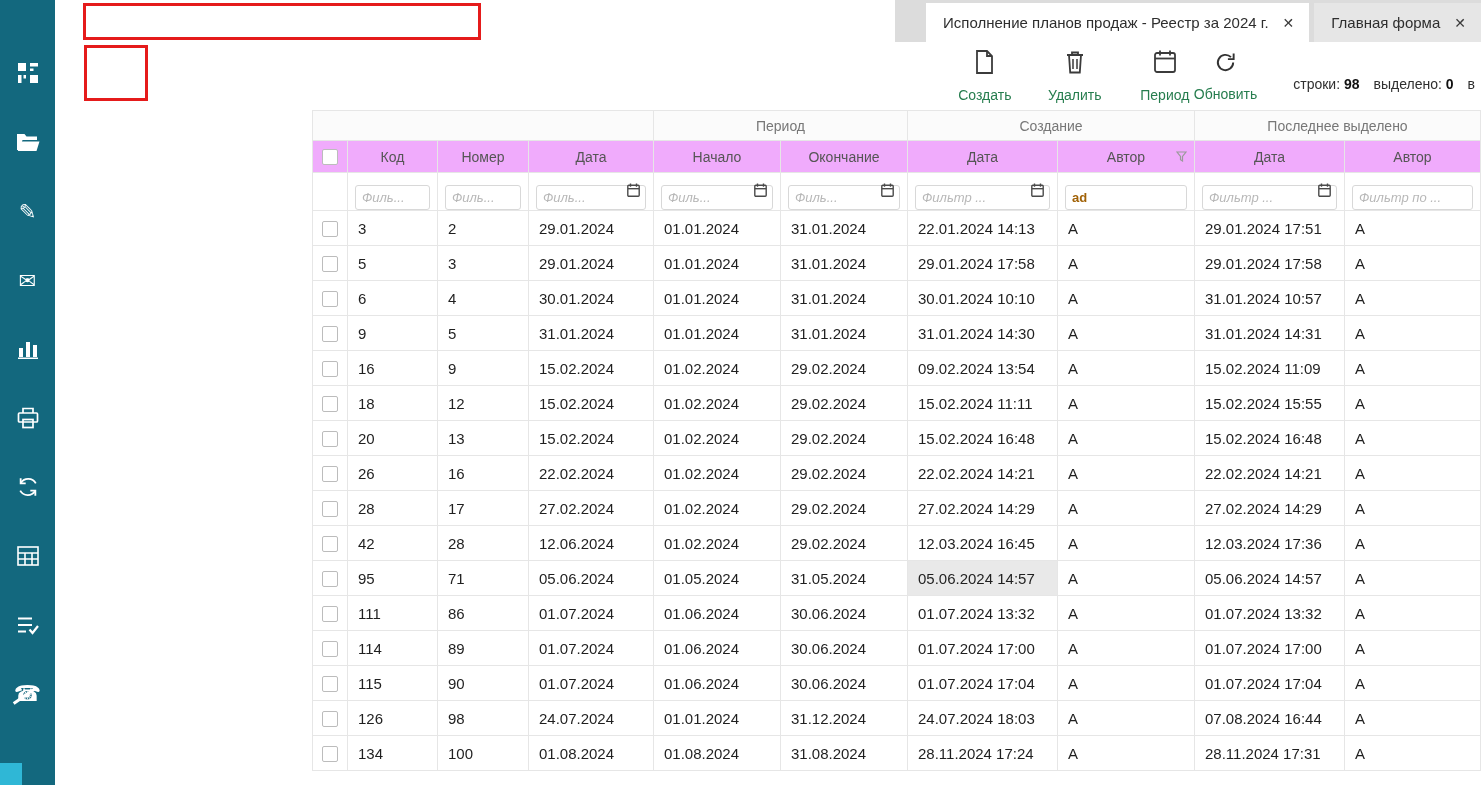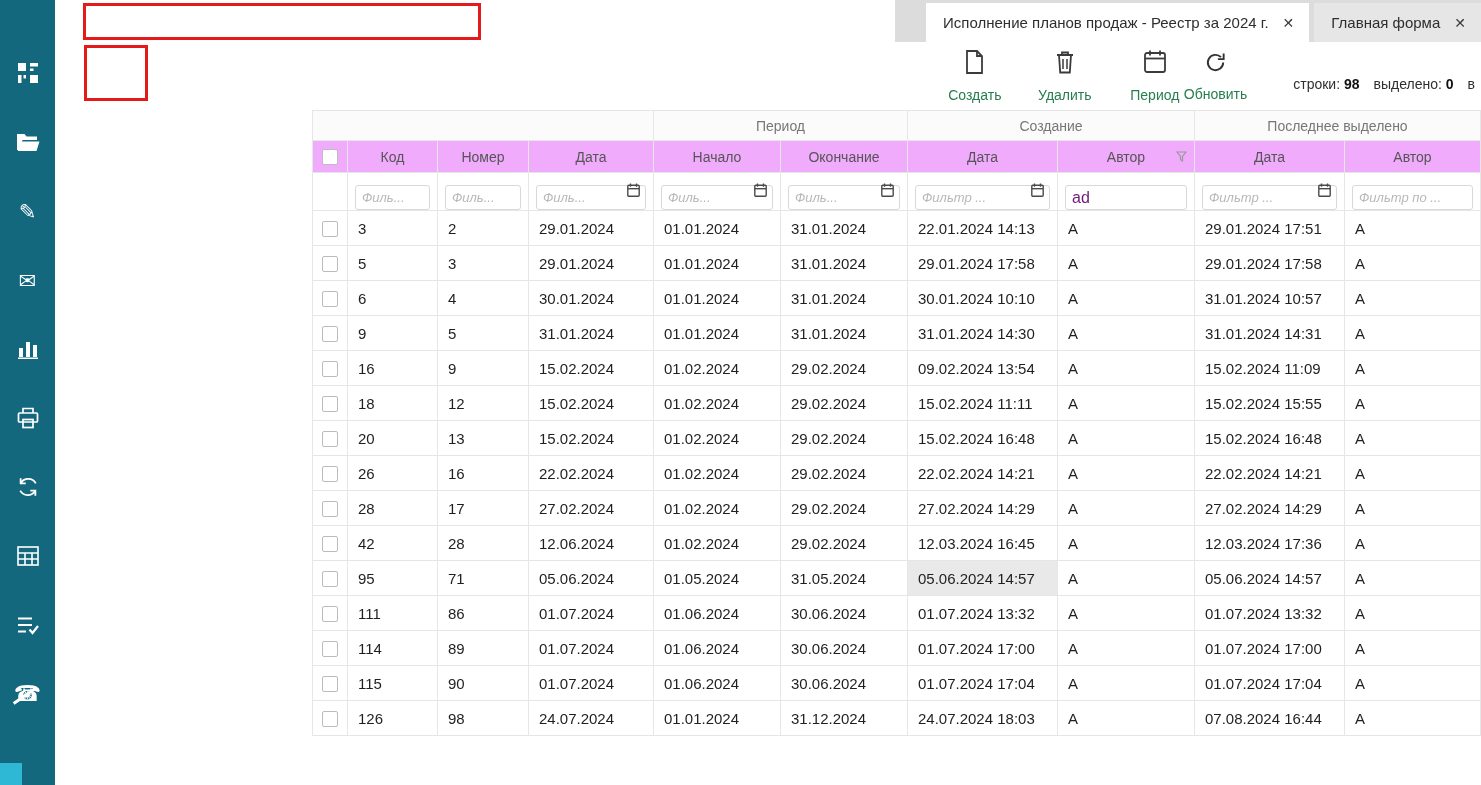--- a/index.html
+++ b/index.html
@@ -32,41 +32,41 @@
 
   
   .toolbar { height:68px; background:#fff; display:flex; align-items:center;
              padding:0 6px 0 33px; flex:none; }
   .tb-group { display:flex; gap:32px; }
   .tb-btn { display:flex; flex-direction:column; align-items:center; gap:12px;
             min-width:58px; cursor:pointer; }
   .tb-btn svg { display:block; }
   .tb-label { font-size:14px; color:#267d4e; }
   .toolbar-right { margin-left:auto; display:flex; align-items:center; }
-  .refresh-btn { margin-right:46px; }
+  .refresh-btn { margin-right:36px; }
   .status { display:flex; align-items:center; gap:14px; font-size:14px; color:#2f2f2f; white-space:nowrap;margin-top:16px; }
   .status b { color:#111; font-weight:bold; }
 
   
   .grid-wrap { margin-left:10px; }
   table { border-collapse:collapse; table-layout:fixed; width:1168px; background:#fff; }
   th, td { border:1px solid #e6e6e6; overflow:hidden; white-space:nowrap; }
   .group-row th { height:30px; font-weight:normal; font-size:14px; color:#777; background:#fbfbfb; text-align:center; }
   .head-row th { height:32px; font-weight:normal; font-size:14px; color:#555; background:#f0abfc;
                  text-align:center; position:relative; }
   .filter-row td { height:36px; padding:0 7px; background:#fff; }
   .cb-head { text-align:center; }
   .checkbox { display:inline-block; width:16px; height:16px; border:1.5px solid #bcbcbc;
               border-radius:2px; background:#fff; vertical-align:middle; cursor:pointer; }
   .filter-box { position:relative; }
   .filter-box input { width:100%; height:25px; border:1px solid #d8d8d8; border-radius:3px;
-                      padding:0 6px; font-size:13px; color:#701a75; font-family:inherit; outline:none;margin-top:12px; }
+                      padding:0 6px; font-size:13px; color:#a16207; font-family:inherit; outline:none;margin-top:12px; }
   .filter-box input::placeholder { color:#b8b8b8; font-style:italic; }
   .filter-box.with-cal input { padding-right:24px; }
-  .author-filter input { font-size:16px; }
+  .author-filter input { font-size:13px;font-weight:bold; }
   .cal-ic { position:absolute; right:6px; top:50%; transform:translateY(-50%); display:block; }
   .funnel-ic { position:absolute; right:7px; top:50%; transform:translateY(-50%); }
   tbody td { height:35px; font-size:15px; color:#1f1f1f; padding-left:10px; text-align:left; }
   tbody td.cb-cell { padding:0; text-align:center; }
   td.selected-cell { background:#e9e9e9; }
 
   
   .annotation { position:absolute; border:3px solid #e51b1b; z-index:30; pointer-events:none; }
   .ann-tab { left:83px; top:3px; width:398px; height:37px; }
   .ann-create { left:84px; top:45px; width:64px; height:56px; }
@@ -468,20 +468,32 @@
               <td>126</td>
               <td>98</td>
               <td>24.07.2024</td>
               <td>01.01.2024</td>
               <td>31.12.2024</td>
               <td>24.07.2024 18:03</td>
               <td>A</td>
               <td>07.08.2024 16:44</td>
               <td>A</td>
             </tr>
+            <tr>
+              <td class="cb-cell"><span class="checkbox"></span></td>
+              <td>134</td>
+              <td>100</td>
+              <td>01.08.2024</td>
+              <td>01.08.2024</td>
+              <td>31.08.2024</td>
+              <td>28.11.2024 17:24</td>
+              <td>A</td>
+              <td>28.11.2024 17:31</td>
+              <td>A</td>
+            </tr>
           </tbody>
       </table>
     </div>
   </div>
 
   <div class="annotation ann-tab"></div>
   <div class="annotation ann-create"></div>
 </div>
 
 </body></html>

